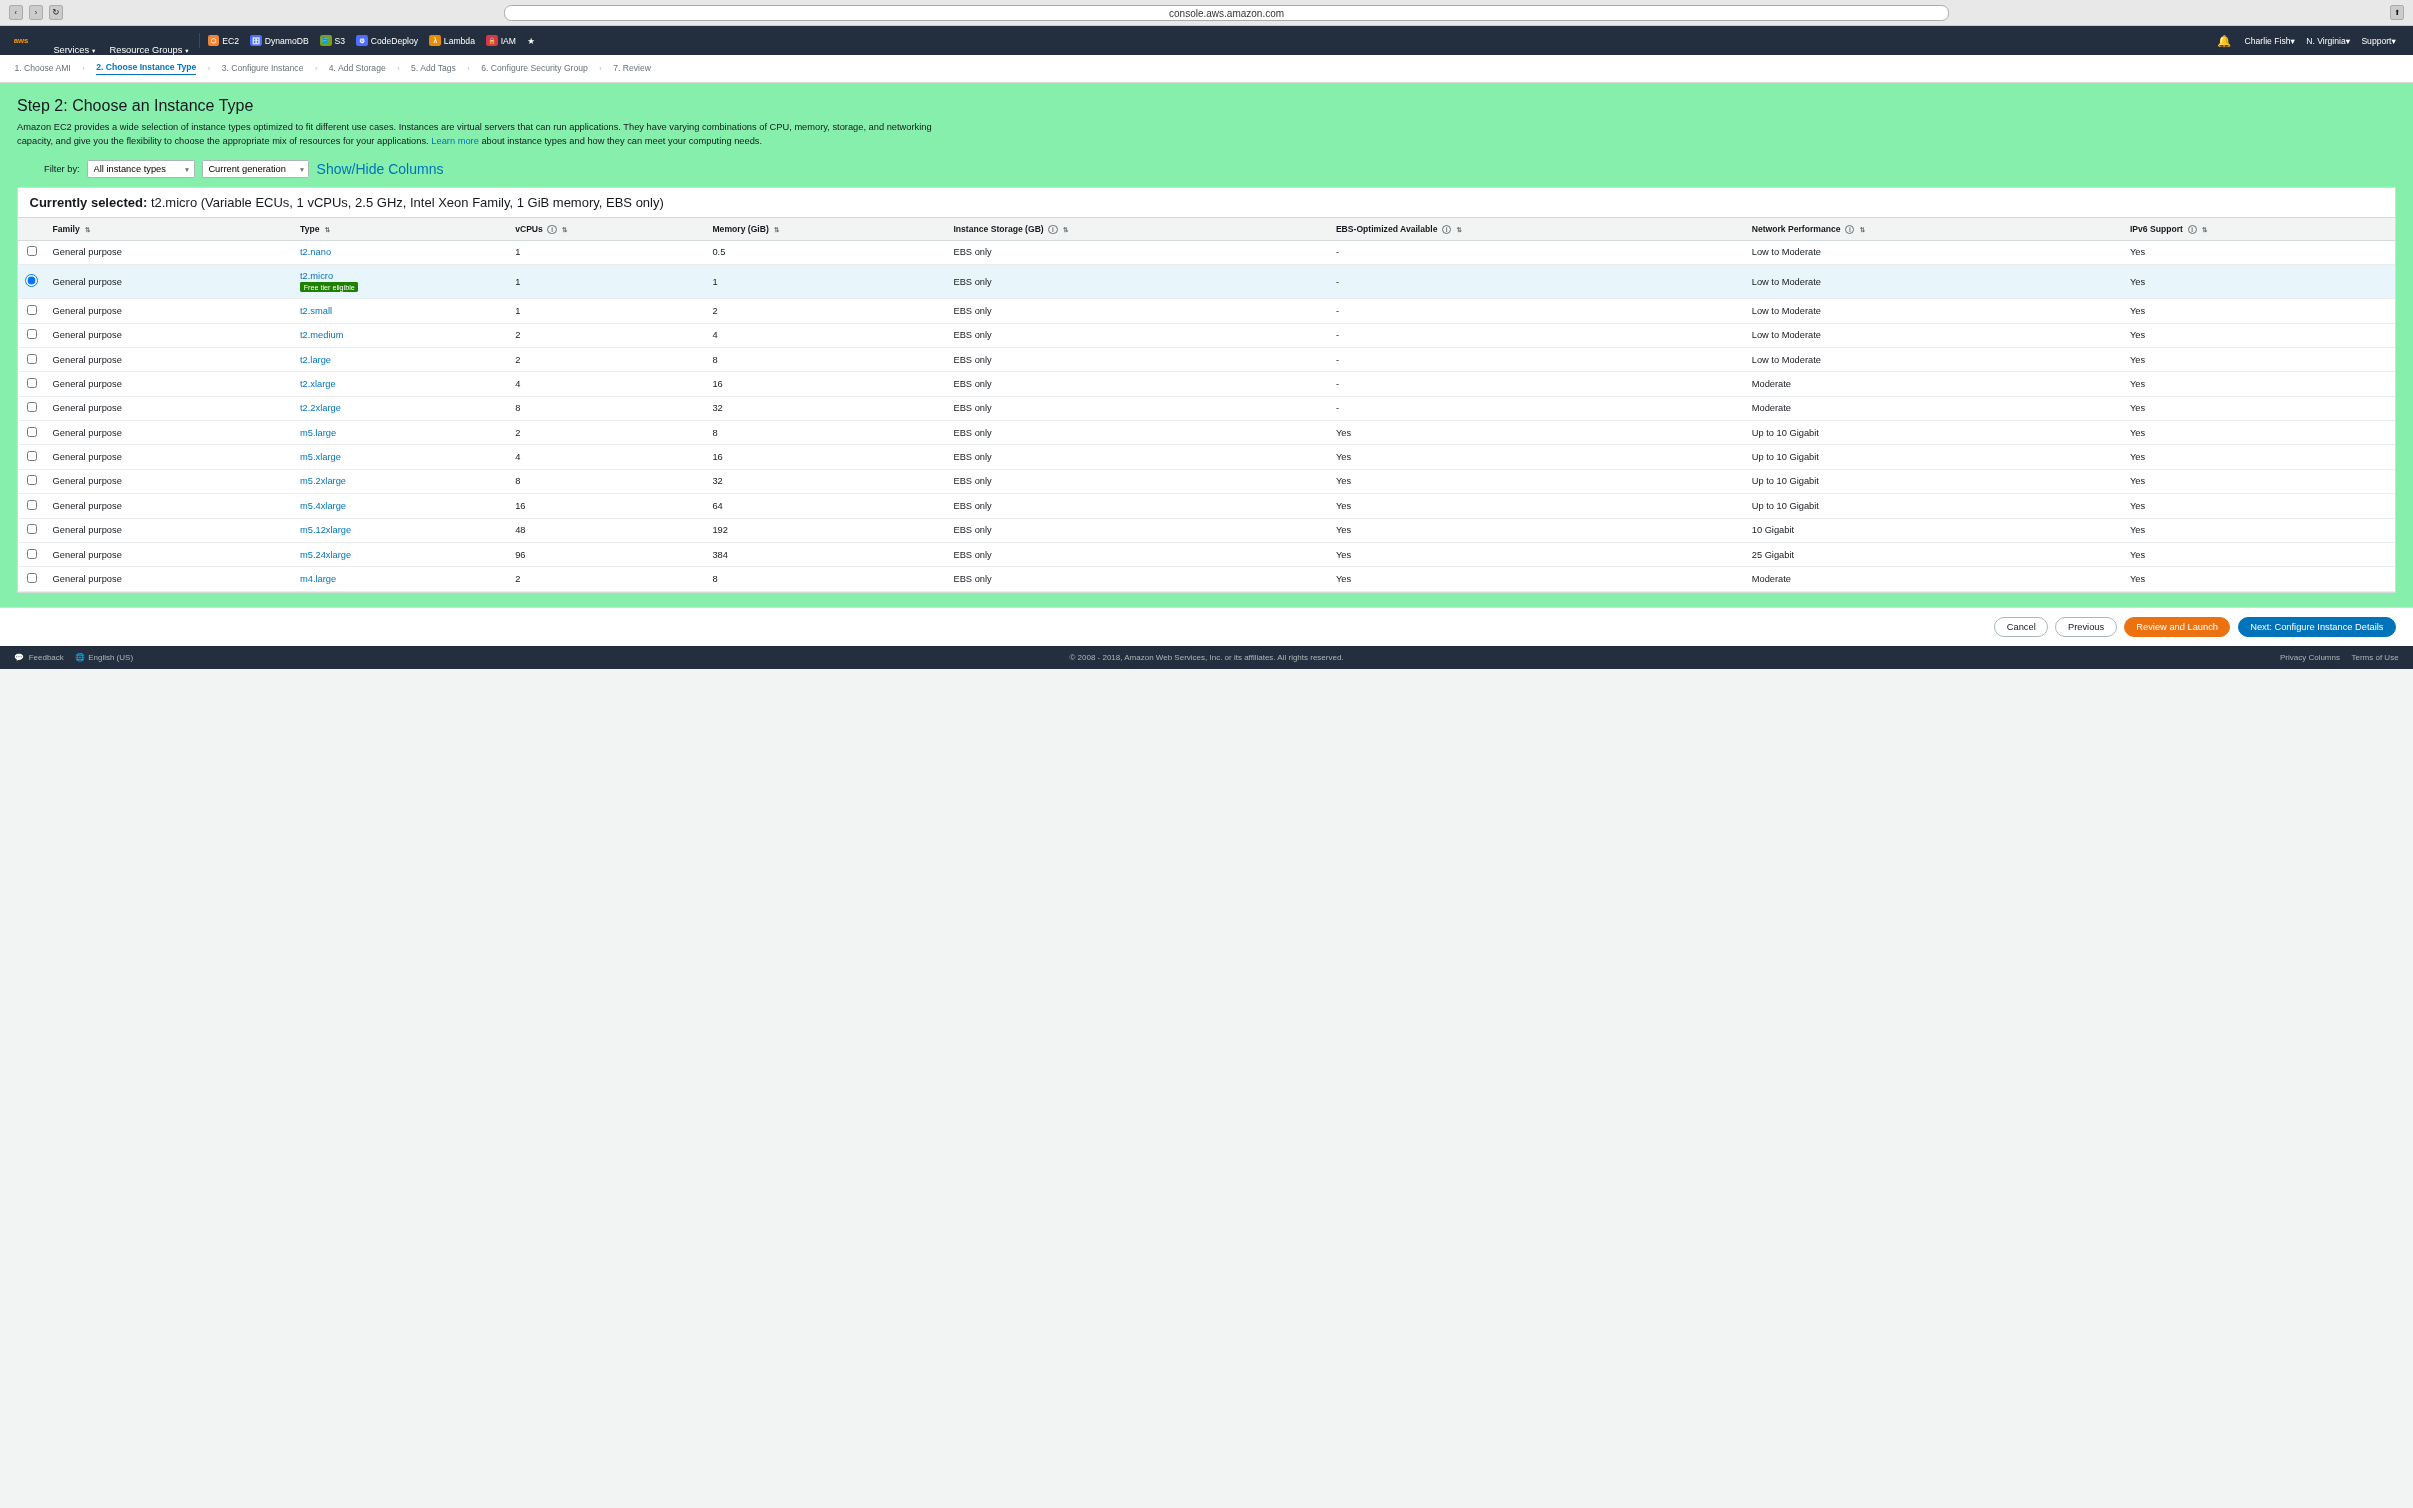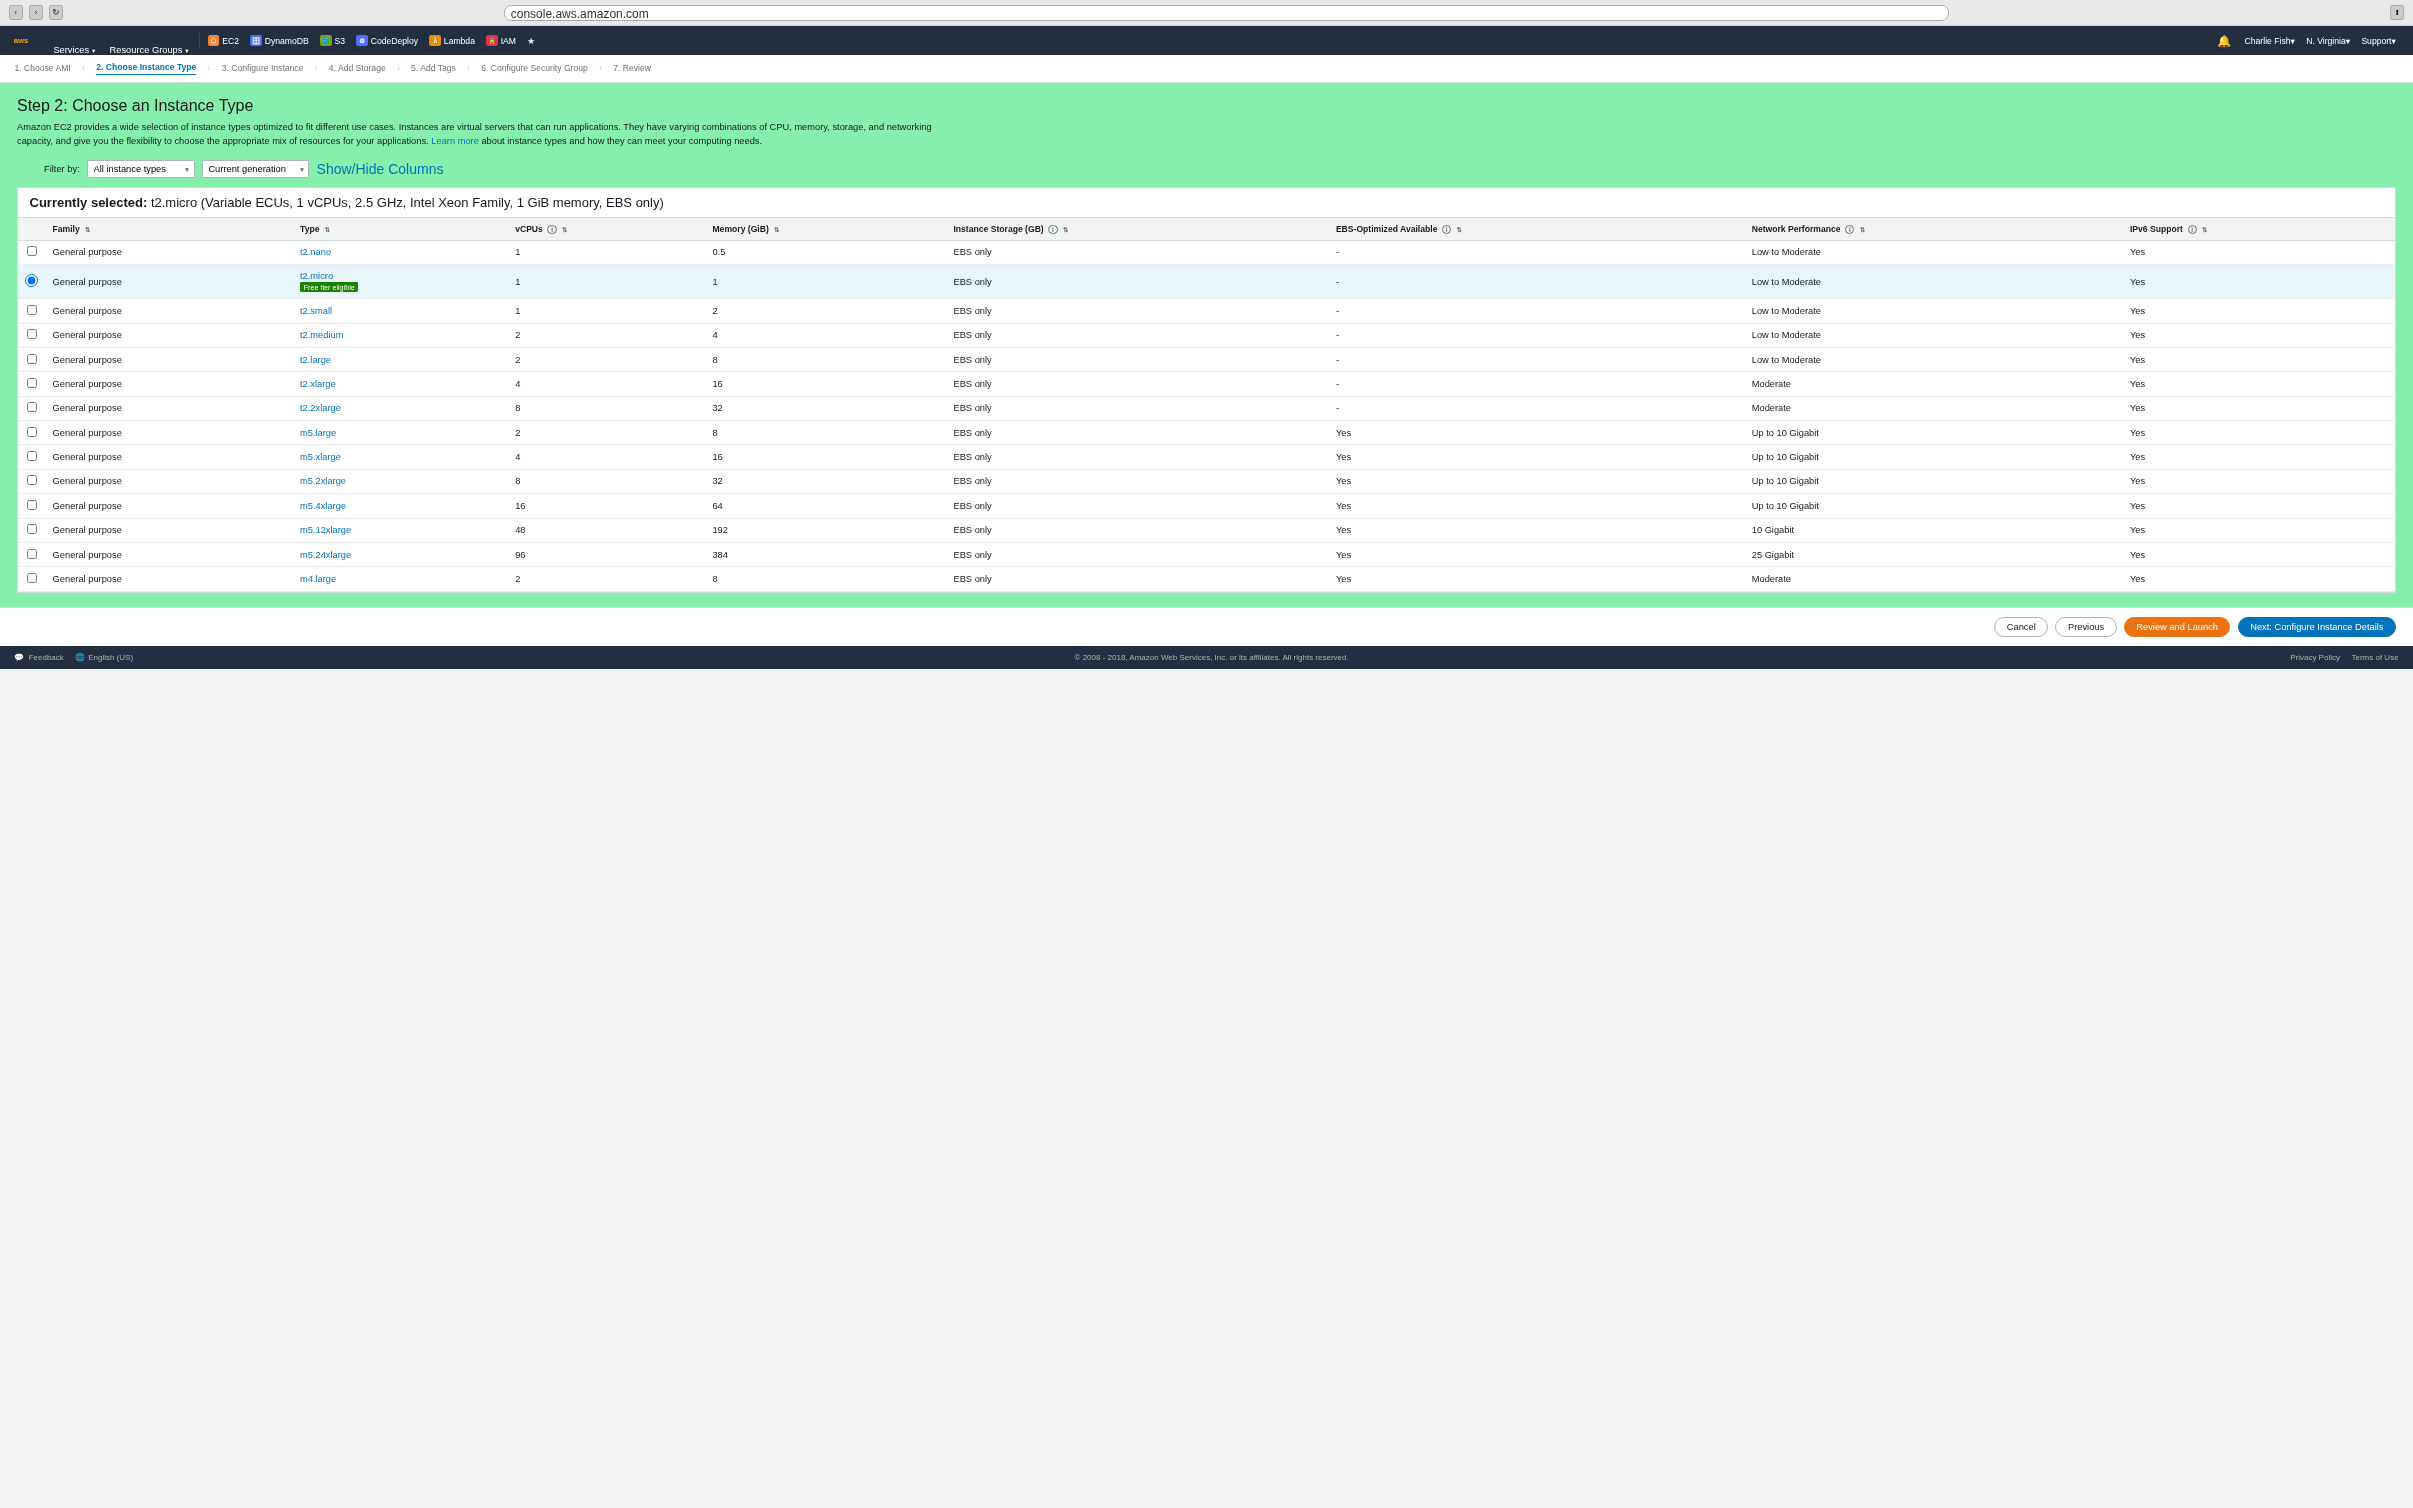--- a/index.html
+++ b/index.html
@@ -23,21 +23,22 @@
       cursor: pointer;
       display: flex; align-items: center; justify-content: center;
       font-size: 7.2px;
     }
     .browser-url-bar {
       flex: 1;
       height: 16px;
       border: 0.7px solid #aaa;
       border-radius: 7.2px;
       background: #fff;
-      font-size: 12px;
+      text-align: center;
+      font-size: 10px;
       line-height: 16px;
       color: #333;
       padding: 0 5.7px;
     }
 
     
     .aws-nav {
       background: #232f3e;
       height: 29px;
       display: flex;
@@ -691,17 +692,17 @@
       <span>💬</span>
       <span>Feedback</span>
     </div>
     <div class="footer-lang">
       <span>🌐</span>
       <span>English (US)</span>
     </div>
   </div>
   <div style="color:#aab7b8;font-size:8px;">© 2008 - 2018, Amazon Web Services, Inc. or its affiliates. All rights reserved.</div>
   <div class="footer-right">
-    <span class="footer-link">Privacy Policy</span>
+    <span class="footer-link">Privacy Columns</span>
     <span class="footer-link">Terms of Use</span>
   </div>
 </div>
 
 
 </body></html>

